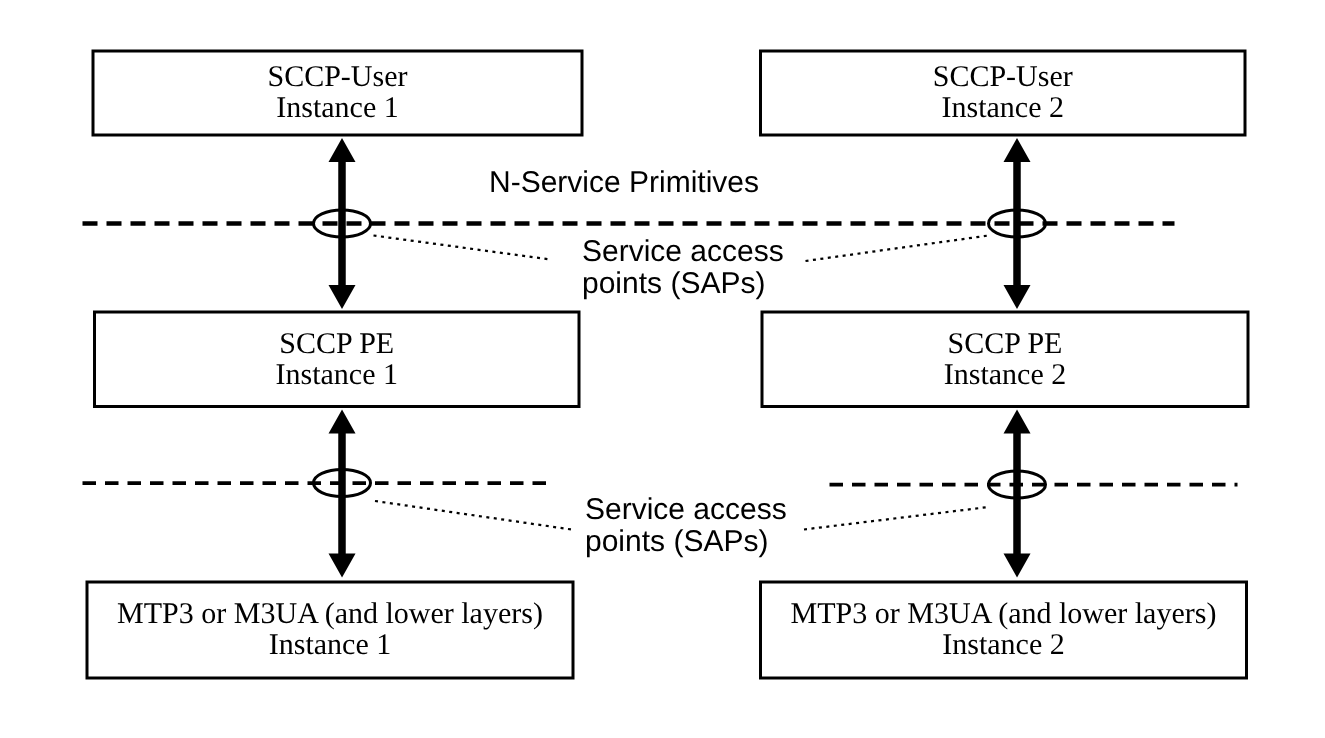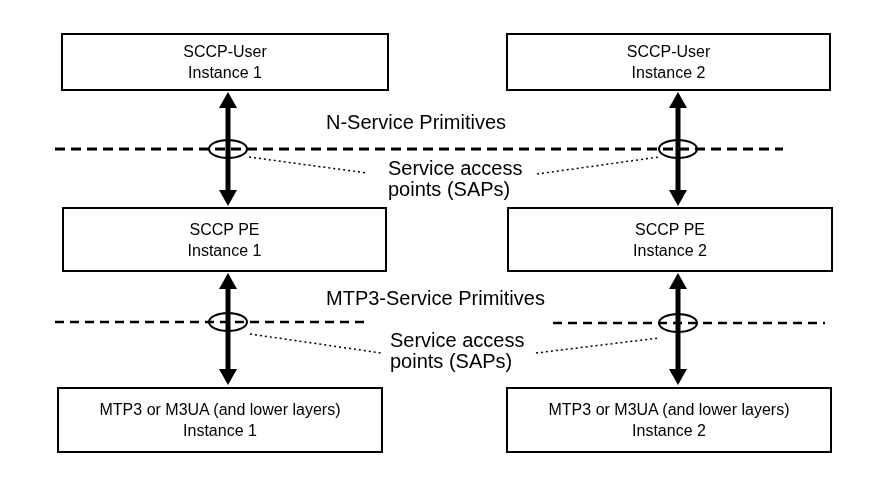--- a/index.html
+++ b/index.html
@@ -8,21 +8,21 @@
     position:relative; width:883px; height:492px;
     background:var(--bg-color);
     font-family:"Liberation Sans", sans-serif;
     color:var(--line-color); overflow:hidden;
   }
   .lines-layer { position:absolute; left:0; top:0; color:var(--line-color); }
   .box {
     position:absolute; background:var(--bg-color);
     border:2px solid var(--line-color);
     display:flex; flex-direction:column; align-items:center; justify-content:center;
-    text-align:center; font-size:16px; line-height:21px; box-sizing:border-box;
+    text-align:center; font-size:20px; line-height:21px; box-sizing:border-box;font-family:Liberation Serif, serif;
   }
   .label { position:absolute; font-size:20px; line-height:21px; white-space:nowrap; }
 </style>
 </head>
 <body>
 
 <div class="canvas">
 
   <svg class="lines-layer" width="883" height="492" viewBox="0 0 883 492">
 
@@ -90,20 +90,19 @@
     <span>Instance 2</span>
   </div>
 
   <div class="label" style="left:326px;top:112px">N-Service Primitives</div>
 
   <div class="label" style="left:388px;top:158px">
     <div>Service access</div>
     <div>points (SAPs)</div>
   </div>
 
-  <div class="label" style="left:326px;top:288px">MTP3-Service Primitives</div>
 
   <div class="label" style="left:390px;top:330px">
     <div>Service access</div>
     <div>points (SAPs)</div>
   </div>
 
 </div>
 
 </body></html>

